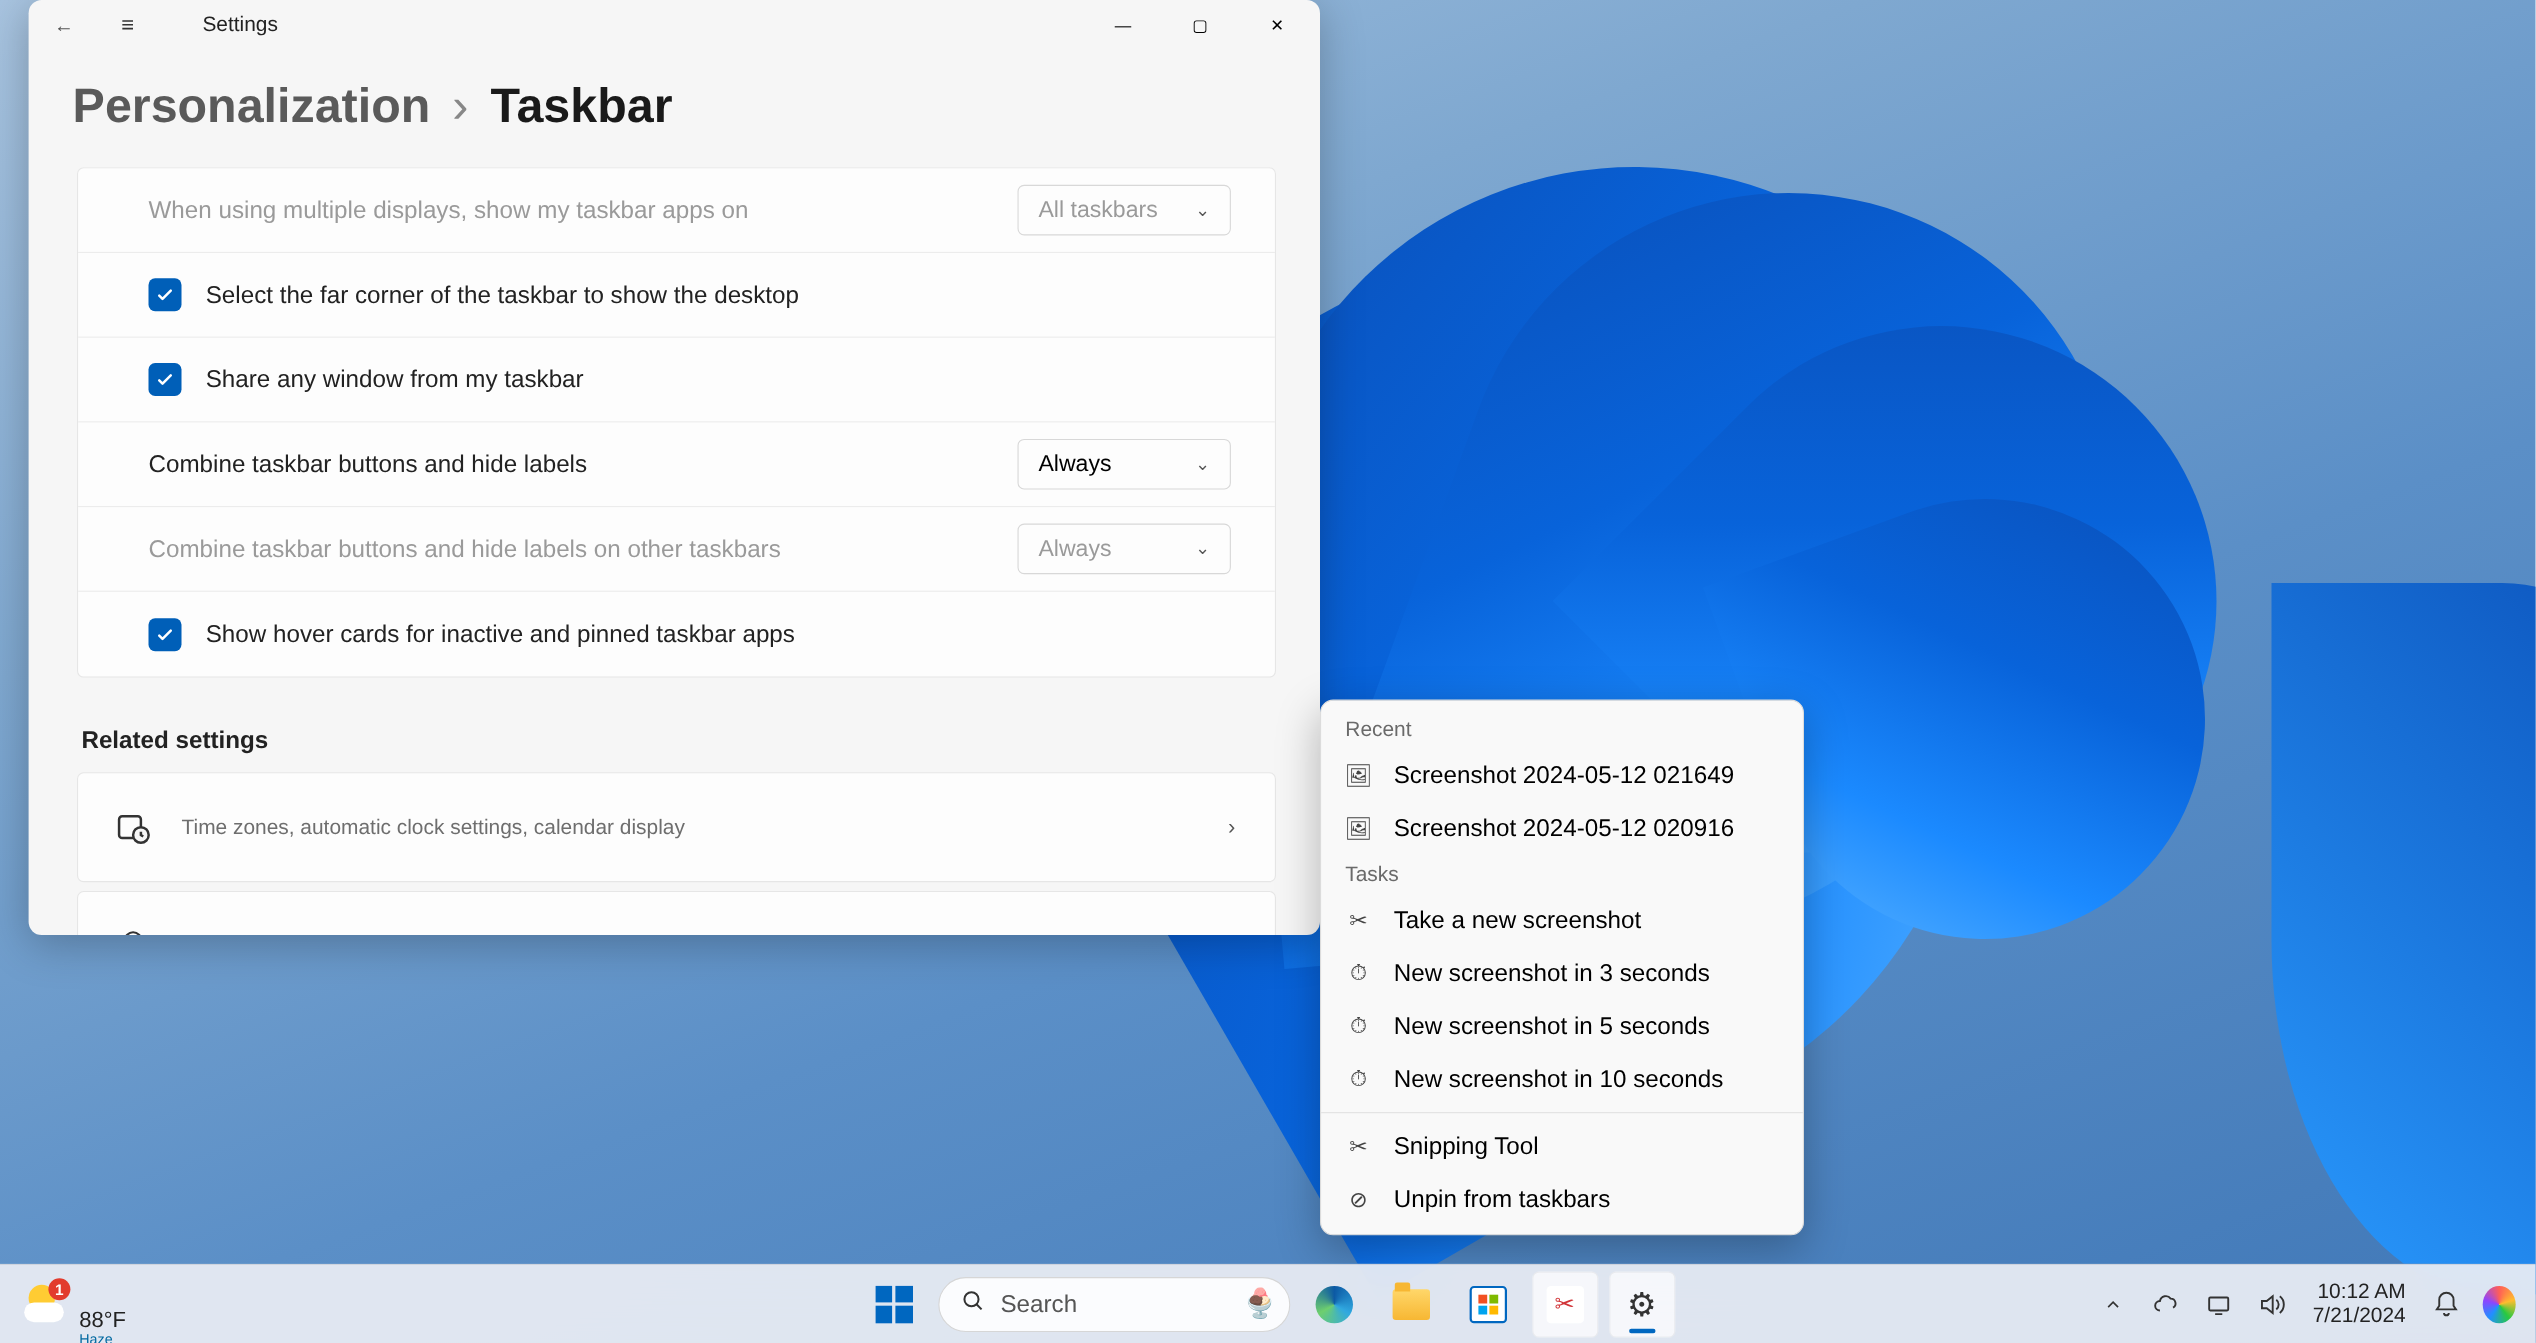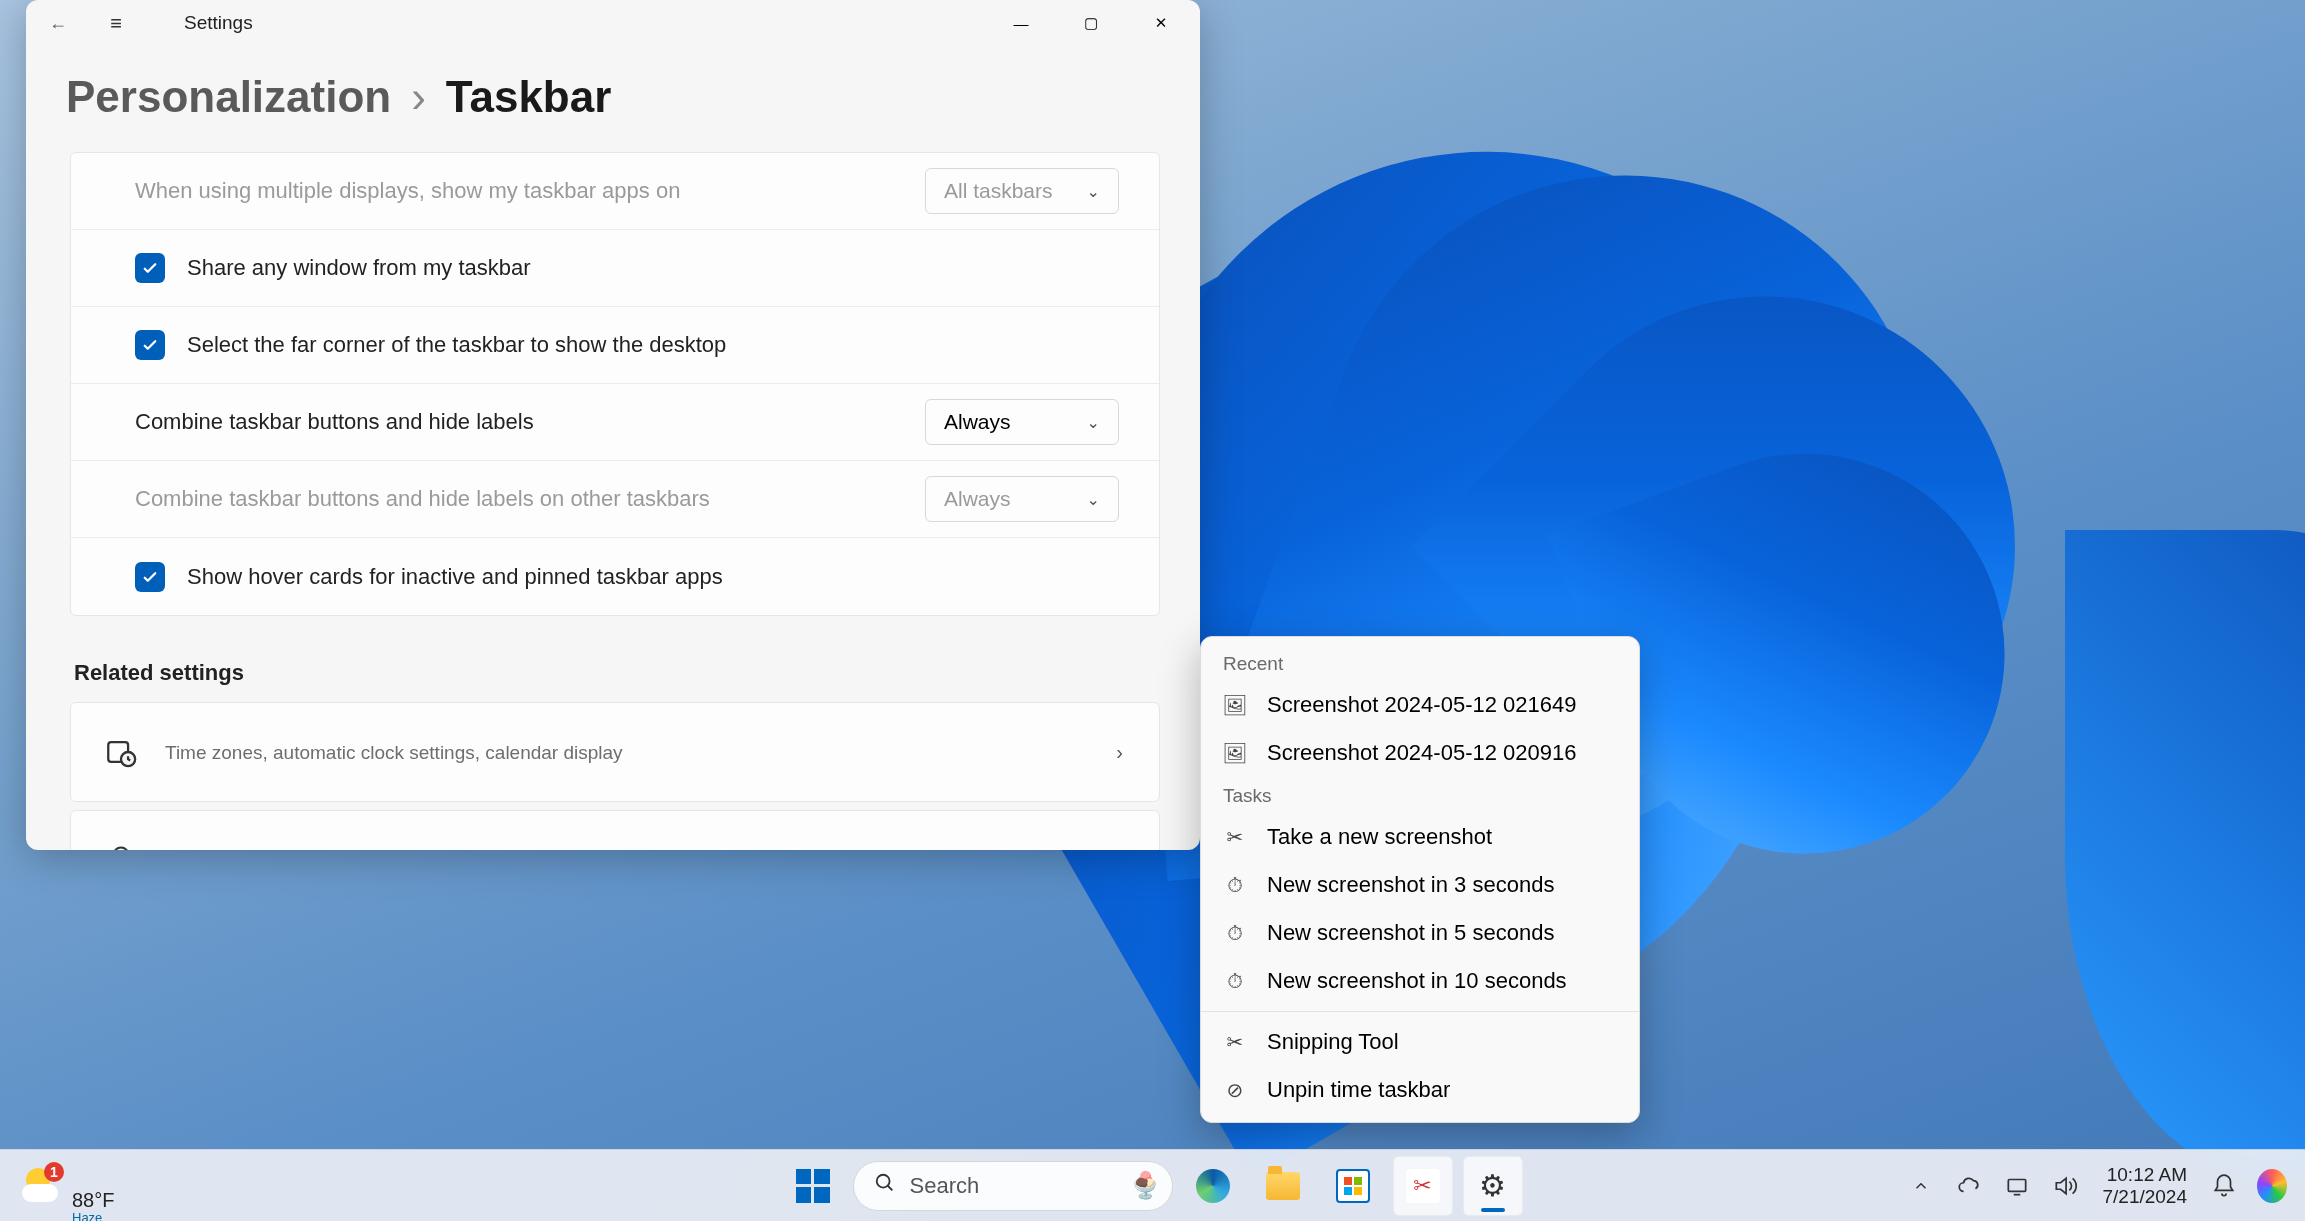--- a/index.html
+++ b/index.html
@@ -213,29 +213,29 @@
           <span>All taskbars</span>
           <span class="chev">⌄</span>
         </div>
       </div>
       <div class="row cbrow">
         <div class="cb">
           <svg viewBox="0 0 24 24">
               <path d="M5 13l4 4 10-10" stroke="#fff" stroke-width="3" fill="none" stroke-linecap="round" stroke-linejoin="round"></path>
             </svg>
         </div>
-        <span class="label">Share any window from my taskbar</span>
+        <span class="label">Select the far corner of the taskbar to show the desktop</span>
       </div>
       <div class="row cbrow">
         <div class="cb">
           <svg viewBox="0 0 24 24">
               <path d="M5 13l4 4 10-10" stroke="#fff" stroke-width="3" fill="none" stroke-linecap="round" stroke-linejoin="round"></path>
             </svg>
         </div>
-        <span class="label">Select the far corner of the taskbar to show the desktop</span>
+        <span class="label">Share any window from my taskbar</span>
       </div>
       <div class="row">
         <span class="label">Combine taskbar buttons and hide labels</span>
         <div class="dd">
           <span>Always</span>
           <span class="chev">⌄</span>
         </div>
       </div>
       <div class="row disabled">
         <span class="label">Combine taskbar buttons and hide labels on other taskbars</span>
@@ -312,21 +312,21 @@
     <span class="ico">⏱</span>
     <span>New screenshot in 10 seconds</span>
   </div>
   <div class="jl-sep"></div>
   <div class="jl-item">
     <span class="ico">✂</span>
     <span>Snipping Tool</span>
   </div>
   <div class="jl-item">
     <span class="ico">⊘</span>
-    <span>Unpin time taskbar</span>
+    <span>Unpin from taskbars</span>
   </div>
 </div>
 
 <div class="taskbar">
   <div class="tb-weather">
     <div class="w-icon">
       <div class="w-sun"></div>
         <div class="w-cloud"></div>
       <div class="w-badge">1</div>
     </div>

